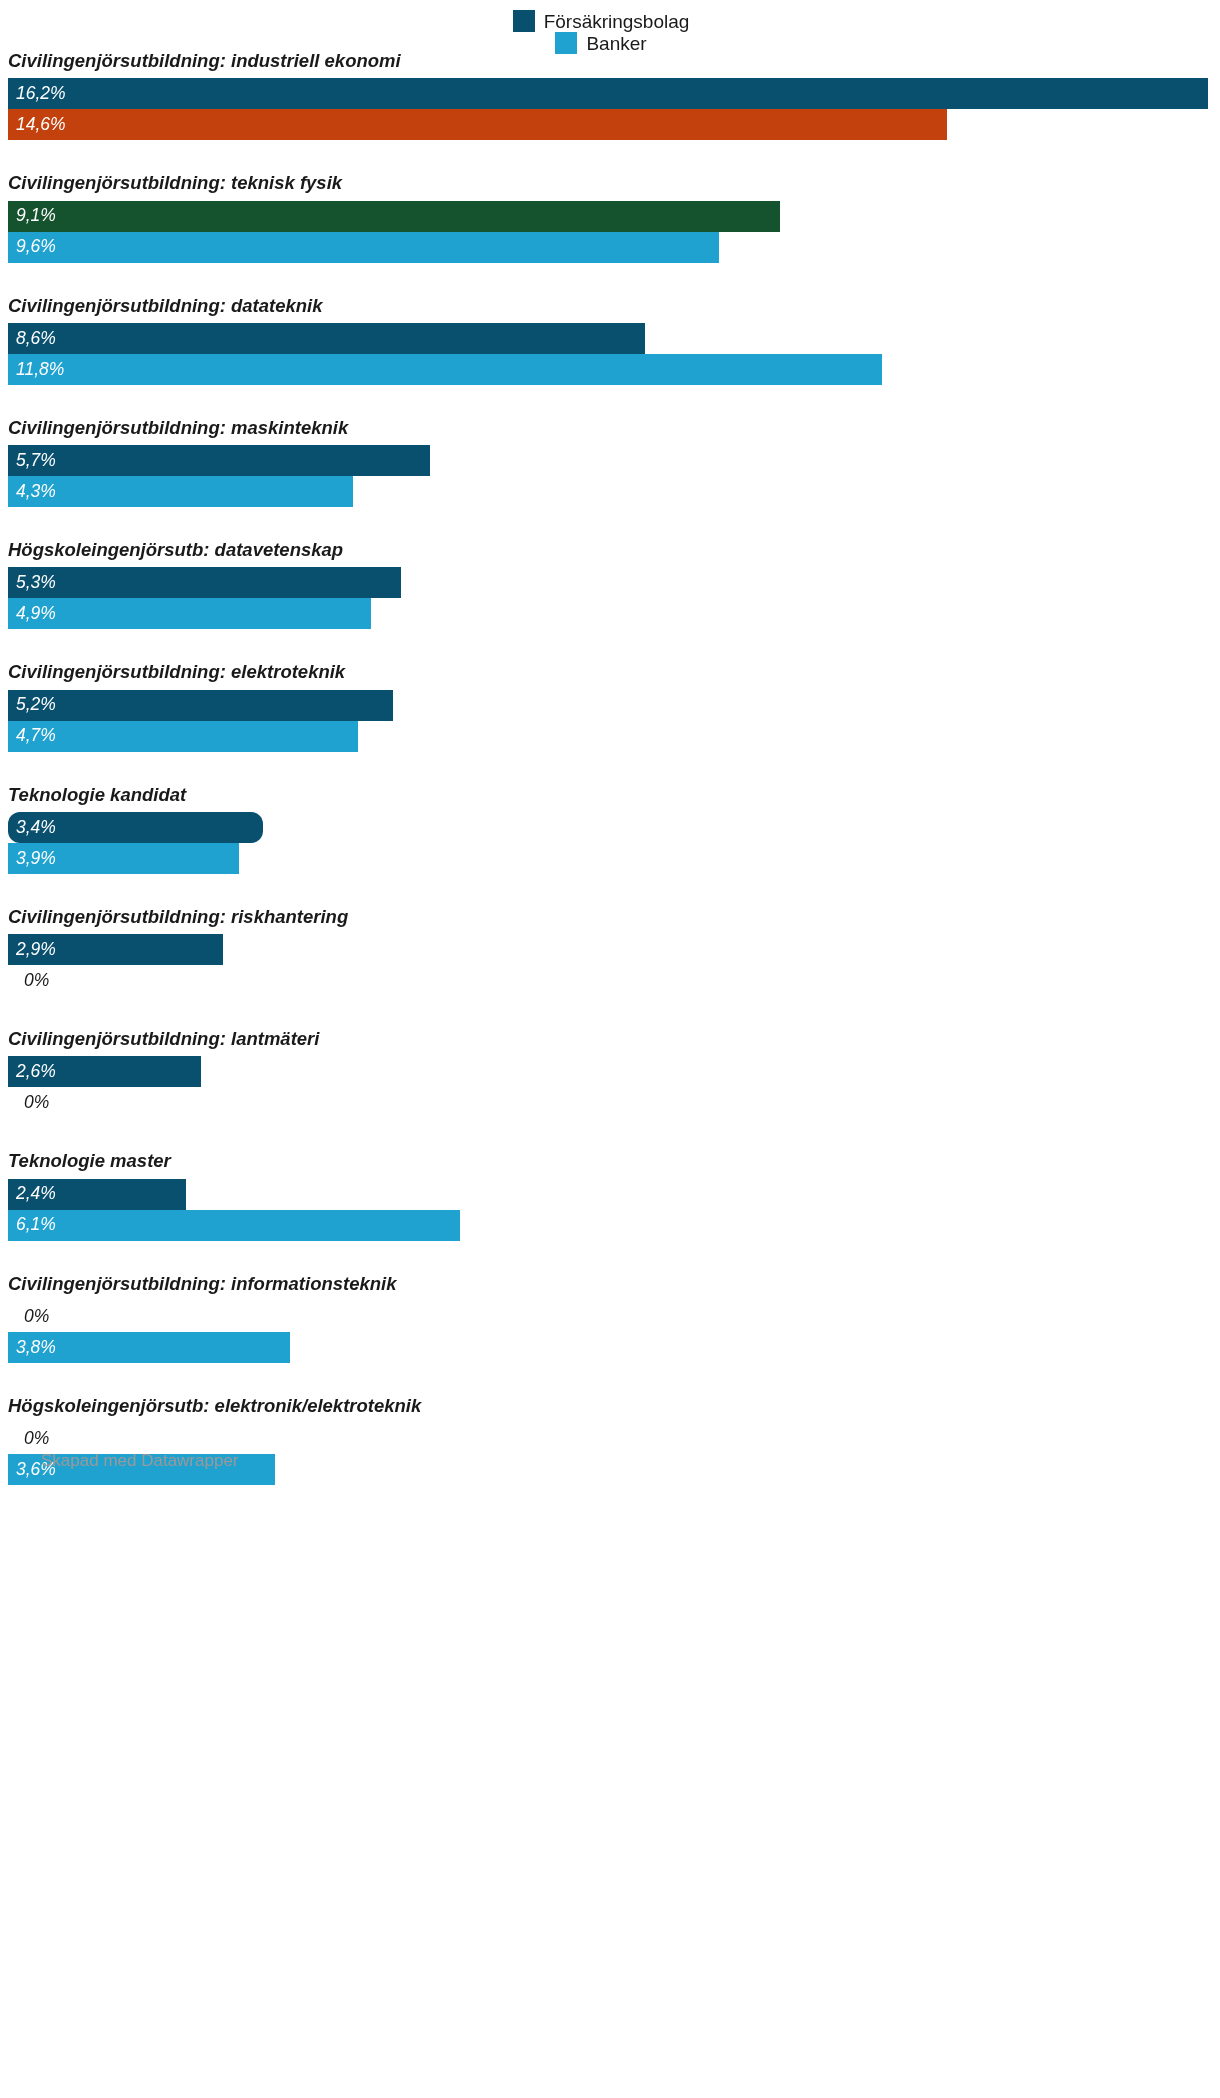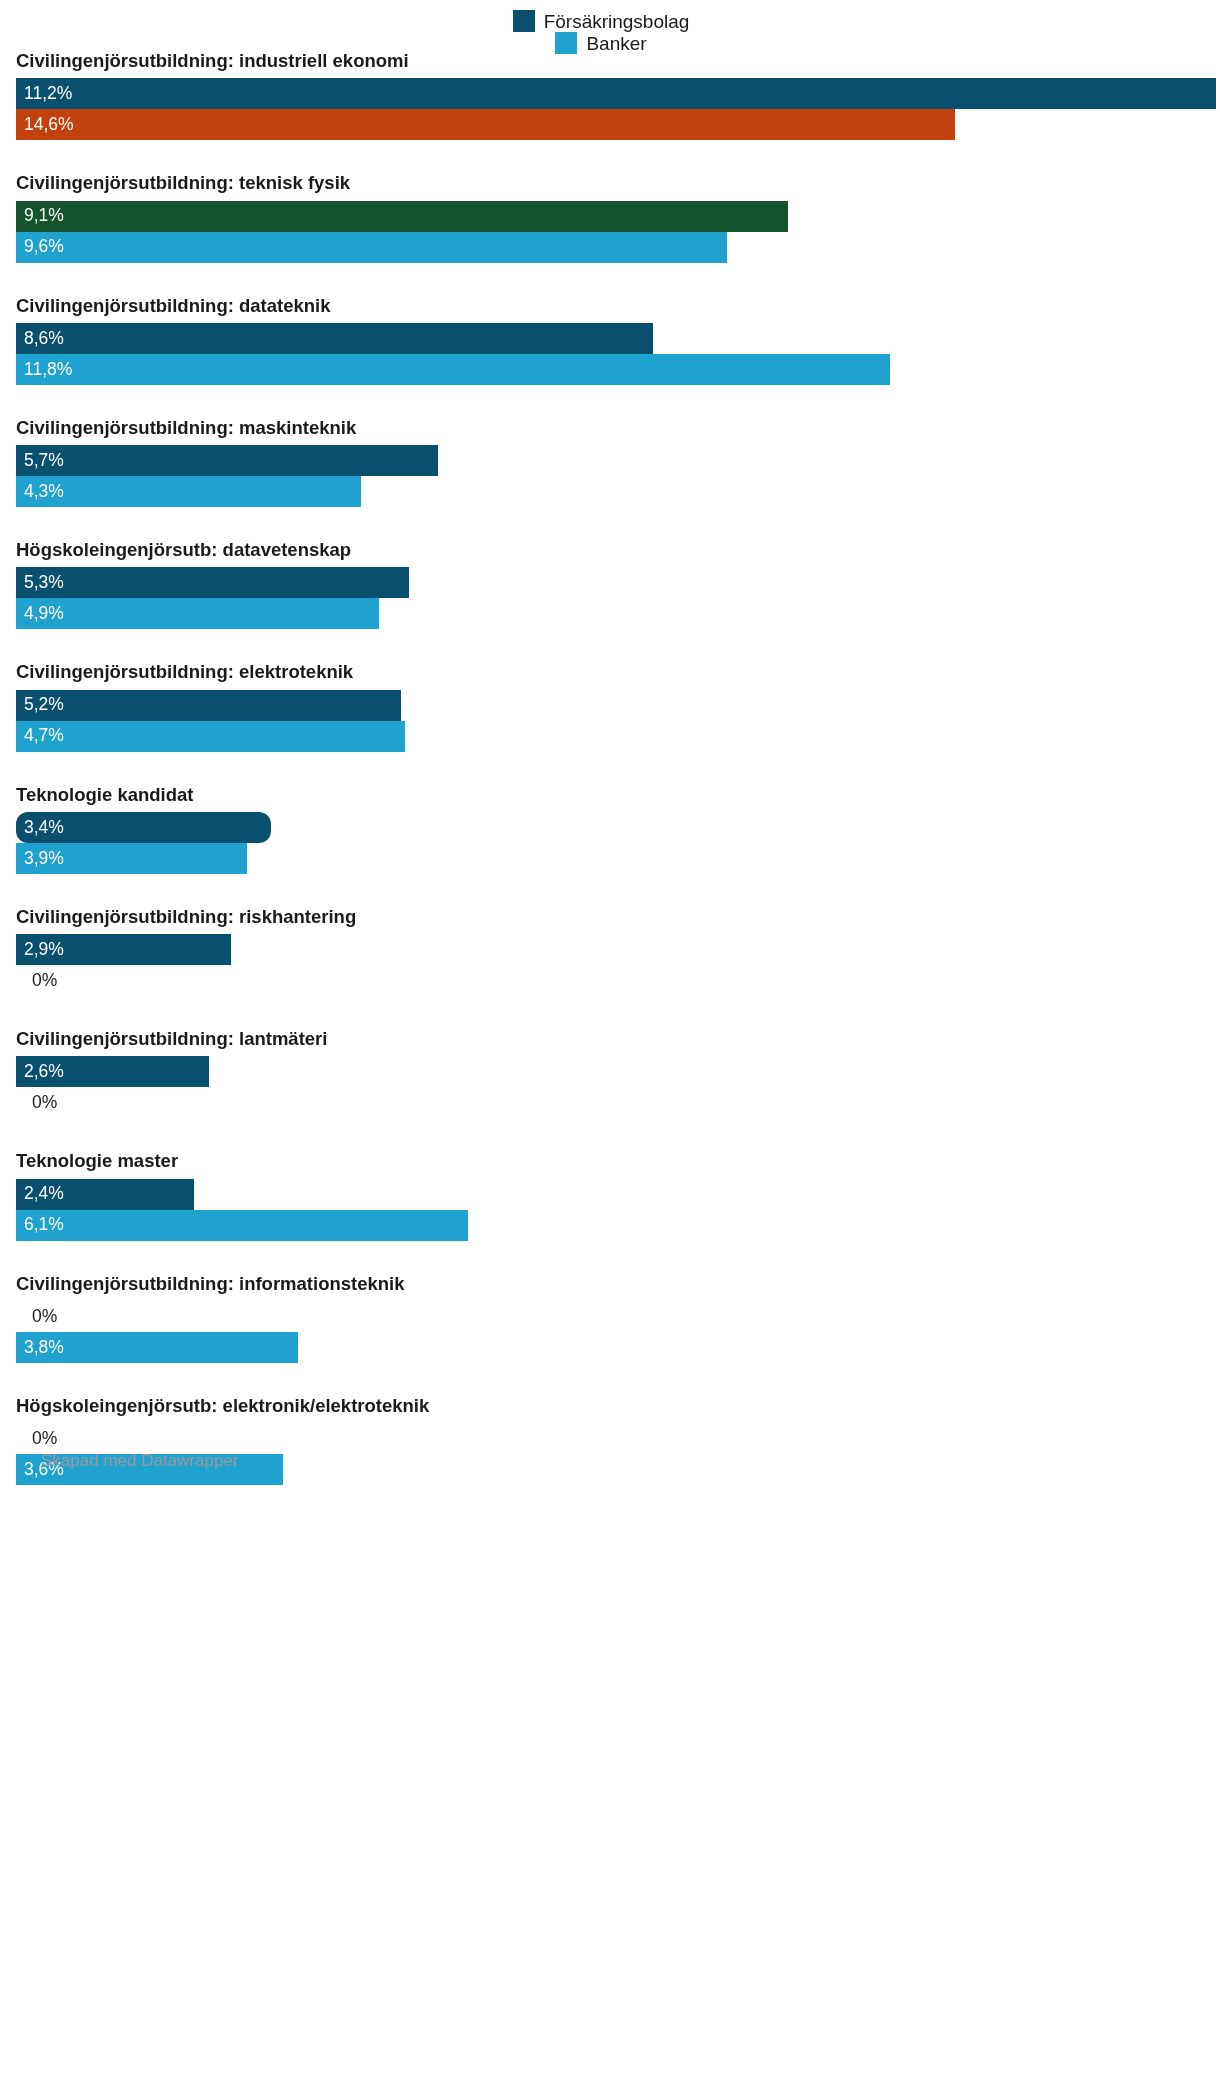--- a/index.html
+++ b/index.html
@@ -45,22 +45,23 @@
     color: #1a1a1a;
     margin-left: 9px;
     white-space: nowrap;
     line-height: 1;
   }
   
   .groups {
     padding: 0 0 0 0;
   }
   .group {
-    padding: 0 0 0 8px;
+    padding: 0 0 0 0;
     margin: 0;
+    font-style: italic;
   }
   .group-label {
     font-size: 18.5px;
     font-weight: bold;
     color: #1a1a1a;
     padding: 18px 0 7px 8px;
     line-height: 1.15;
     white-space: nowrap;
   }
   .bar-row {
@@ -123,21 +124,21 @@
         <span class="legend-swatch" style="background: rgb(31, 162, 208);"></span>
         <span class="legend-label">Banker</span>
       </div>
     </div>
 
   <div class="groups" id="groups">
       <div class="group">
         <div class="group-label">Civilingenjörsutbildning: industriell ekonomi</div>
         <div class="bar-row">
           <div class="bar" style="background: rgb(9, 80, 111); width: 1200.42px;">
-            <span class="bar-value">11,2%</span>
+            <span class="bar-value">16,2%</span>
           </div>
         </div>
         <div class="bar-row">
           <div class="bar" style="background: #c2410c; width: 939px;">
             <span class="bar-value">14,6%</span>
           </div>
         </div>
       </div>
       <div class="group-gap"></div>
       <div class="group">
@@ -197,21 +198,21 @@
       </div>
       <div class="group-gap"></div>
       <div class="group">
         <div class="group-label">Civilingenjörsutbildning: elektroteknik</div>
         <div class="bar-row">
           <div class="bar" style="background: rgb(9, 80, 111); width: 385.32px;">
             <span class="bar-value">5,2%</span>
           </div>
         </div>
         <div class="bar-row">
-          <div class="bar" style="background: rgb(31, 162, 208); width: 389px;">
+          <div class="bar" style="background: rgb(31, 162, 208); width: 350px;">
             <span class="bar-value">4,7%</span>
           </div>
         </div>
       </div>
       <div class="group-gap"></div>
       <div class="group">
         <div class="group-label">Teknologie kandidat</div>
         <div class="bar-row">
           <div class="bar" style="background: rgb(9, 80, 111); width: 255px; border-radius: 12px;">
             <span class="bar-value">3,4%</span>

